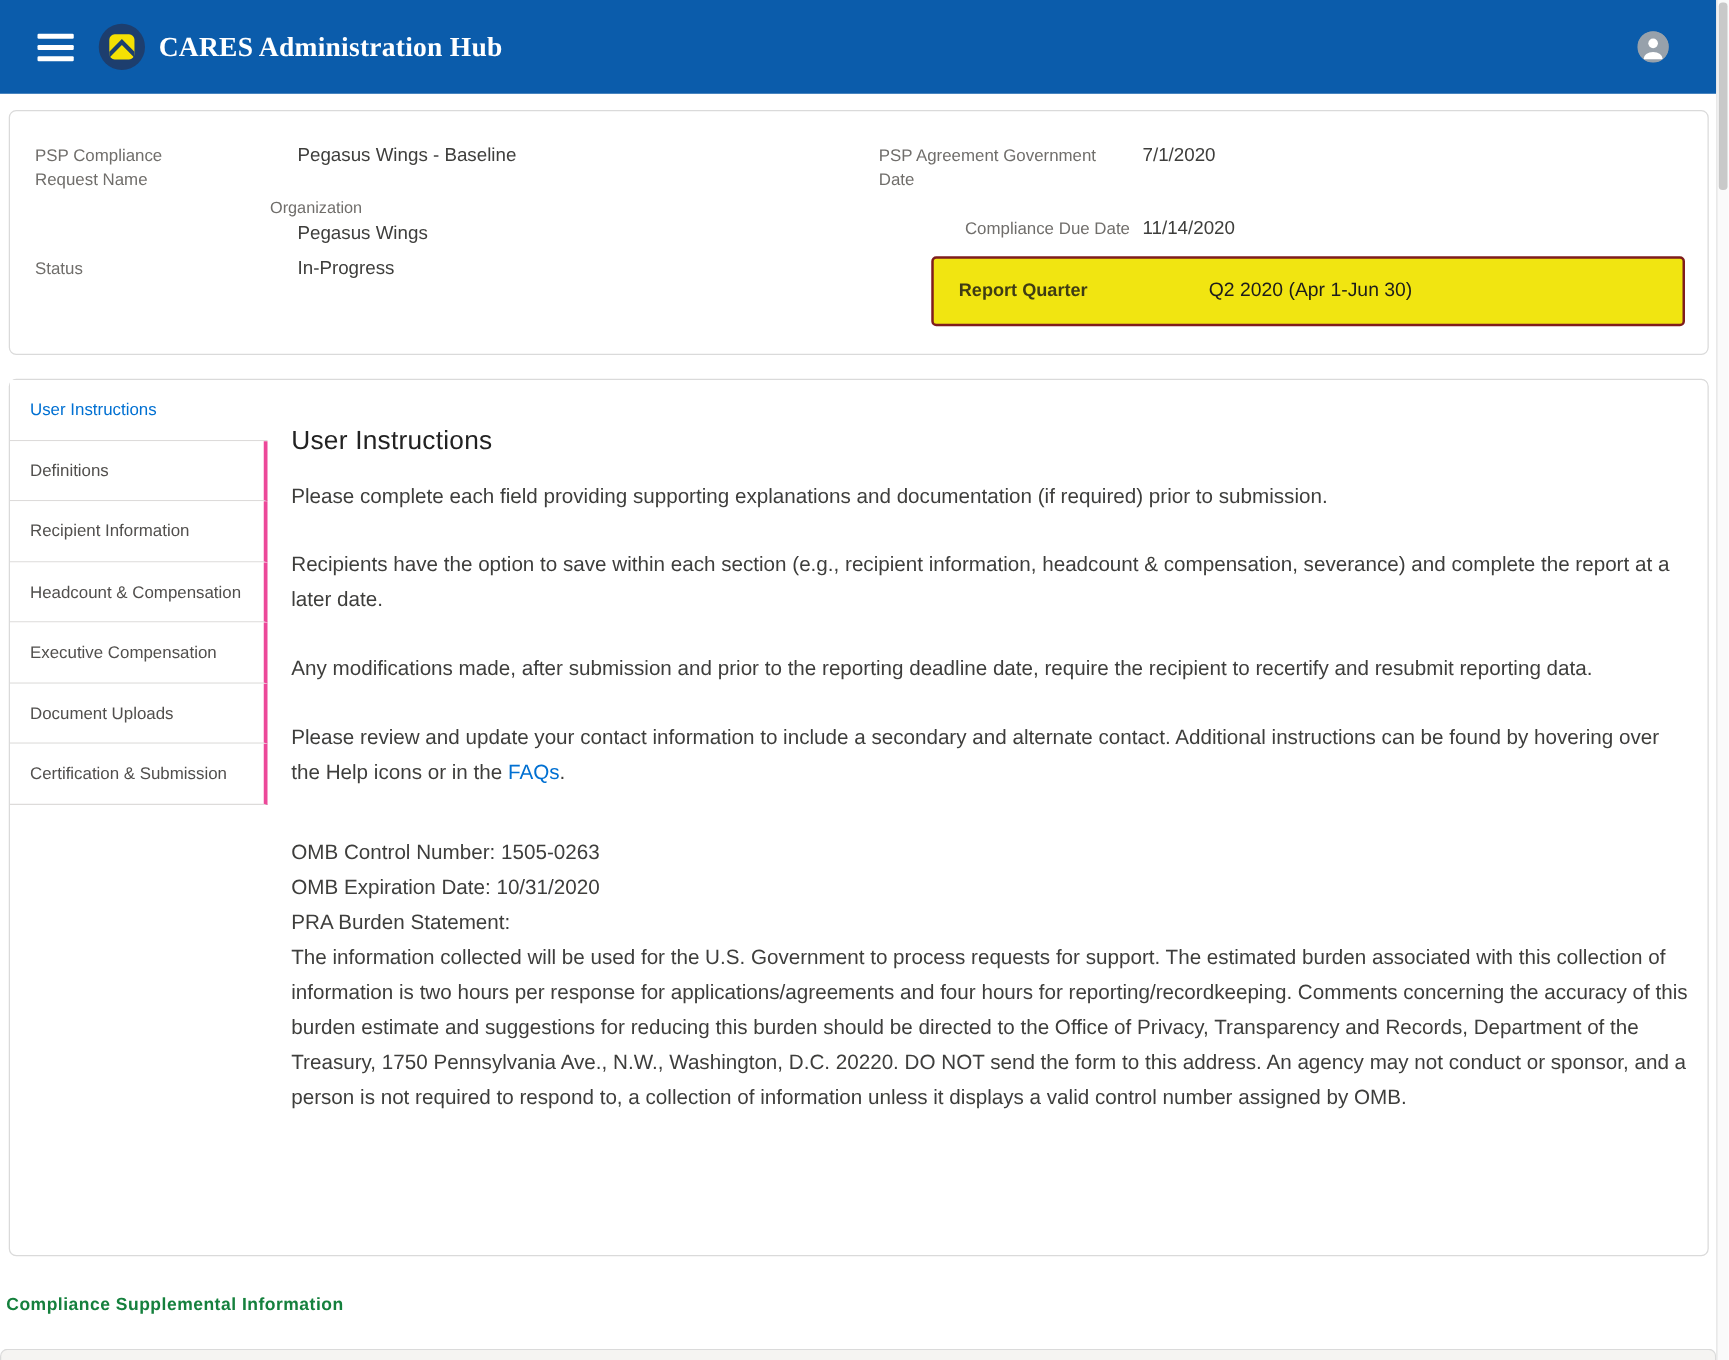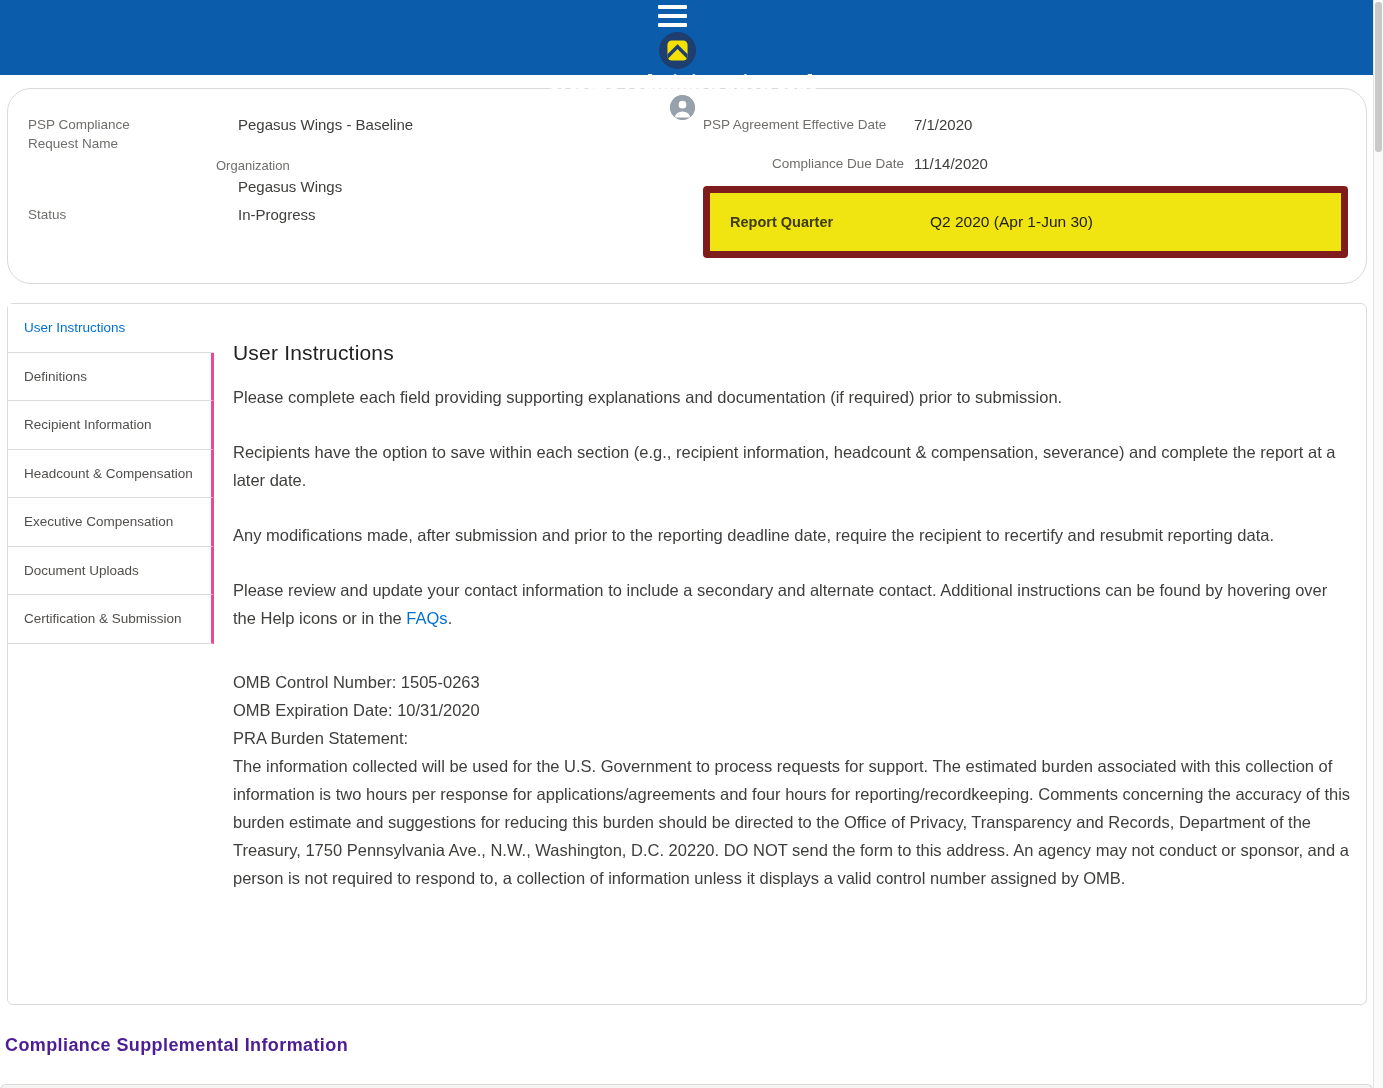--- a/index.html
+++ b/index.html
@@ -7,21 +7,20 @@
   body {
     width:1383px; height:1088px; overflow:hidden; position:relative;
     font-family:"Liberation Sans", sans-serif; color:#3e3e3c;
   }
   .page { width:1373px; }
 
   
   .topbar {
     height:75px; background:#0b5cab; display:flex; align-items:center;
     padding:0 38px 0 30px;
-    flex-direction:column;
   }
   .hamburger { width:29px; cursor:pointer; margin-right:20px; }
   .hamburger .bar { height:4px; background:#ffffff; border-radius:1px; margin:5px 0; }
   .logo {
     width:37px; height:37px; border-radius:50%; background:#1d3e6e;
     display:flex; align-items:center; justify-content:center; margin-right:11px;
     flex-shrink:0;
   }
   .app-title {
     color:#ffffff; font-family:"Liberation Serif", serif; font-size:22px;
@@ -33,38 +32,38 @@
     background:#97a1ab; cursor:pointer; flex-shrink:0;
   }
 
   
   .panel {
     border:1px solid #dadada; border-radius:6px; background:#fff;
     margin-left:7px; margin-right:6px;
   }
 
   
-  .summary { margin-top:13px; height:196px; padding:26px 18px 0 20px; display:flex;border-radius:24px; }
+  .summary { margin-top:13px; height:196px; padding:26px 18px 0 20px; display:flex; }
   .sum-left { width:675px; flex-shrink:0; }
   .sum-right { flex:1; }
   .frow { display:flex; align-items:flex-start; }
   .flabel {
     width:210px; flex-shrink:0; color:#706e6b; font-size:13.5px;
     line-height:19px; padding-right:55px;
   }
   .flabel.wide { padding-right:10px; width:211px; }
   .fvalue { color:#3e3e3c; font-size:15px; line-height:19px; }
   .org-row { margin-top:3px; }
   .org-label { margin-left:188px; color:#706e6b; font-size:13px; line-height:19px; }
   .org-value { margin-left:210px; margin-top:3px; color:#3e3e3c; font-size:15px; }
   .status-row { margin-top:10px; }
   .r2 { margin-top:20px;text-align:right; }
   .quarter-box {
-    margin-top:13px; height:72px; background:#f1e511; border:7px solid #7f1d1d;
-    border-radius:4px; display:flex; align-items:center; padding-left:20px;
+    margin-top:13px; height:56px; background:#f1e511; border:2px solid #7f1d1d;
+    border-radius:4px; display:flex; align-items:center; padding-left:20px;margin-left:42px;
   }
   .quarter-label { width:200px; flex-shrink:0; font-size:14.5px; font-weight:bold; color:#3f3c14; }
   .quarter-value { font-size:15.5px; color:#1c1c1c; }
 
   
   .main { margin-top:19px; min-height:702px; display:flex; align-items:stretch; }
   .tabs { width:206px; flex-shrink:0; display:flex; flex-direction:column; }
   .tab {
     height:48.5px; display:flex; align-items:center; padding-left:16px;
     font-size:13.5px; color:#514f4d; border-bottom:1px solid #dddbda;
@@ -79,21 +78,21 @@
   .para {
     margin-top:27px; font-size:16.5px; line-height:28px; color:#3e3e3c;
     max-width:1120px;
   }
   .para.first { margin-top:17px; }
   .para.omb { margin-top:36px; }
   a.link { color:#0070d2; text-decoration:none; cursor:pointer; }
 
   
   .supp-heading {
-    margin:30px 0 0 5px; font-size:18px; font-weight:600; color:#4c1d95;
+    margin:30px 0 0 5px; font-size:14px; font-weight:600; color:#15803d;
     letter-spacing:0.4px;
   }
   .supp-panel {
     margin-top:28px; height:40px; background:#f5f4f2;
     border:1px solid #dadada; border-bottom:none; border-radius:6px 6px 0 0;
   }
 
   
   .scrollbar {
     position:absolute; top:0; right:0; width:10px; height:1088px;
@@ -142,21 +141,21 @@
         <div class="org-label">Organization</div>
         <div class="org-value">Pegasus Wings</div>
       </div>
       <div class="frow status-row">
         <div class="flabel">Status</div>
         <div class="fvalue">In-Progress</div>
       </div>
     </div>
     <div class="sum-right">
       <div class="frow">
-        <div class="flabel wide">PSP Agreement Effective Date</div>
+        <div class="flabel wide">PSP Agreement Government Date</div>
         <div class="fvalue">7/1/2020</div>
       </div>
       <div class="frow r2">
         <div class="flabel wide">Compliance Due Date</div>
         <div class="fvalue">11/14/2020</div>
       </div>
       <div class="quarter-box">
         <div class="quarter-label">Report Quarter</div>
         <div class="quarter-value">Q2 2020 (Apr 1-Jun 30)</div>
       </div>

